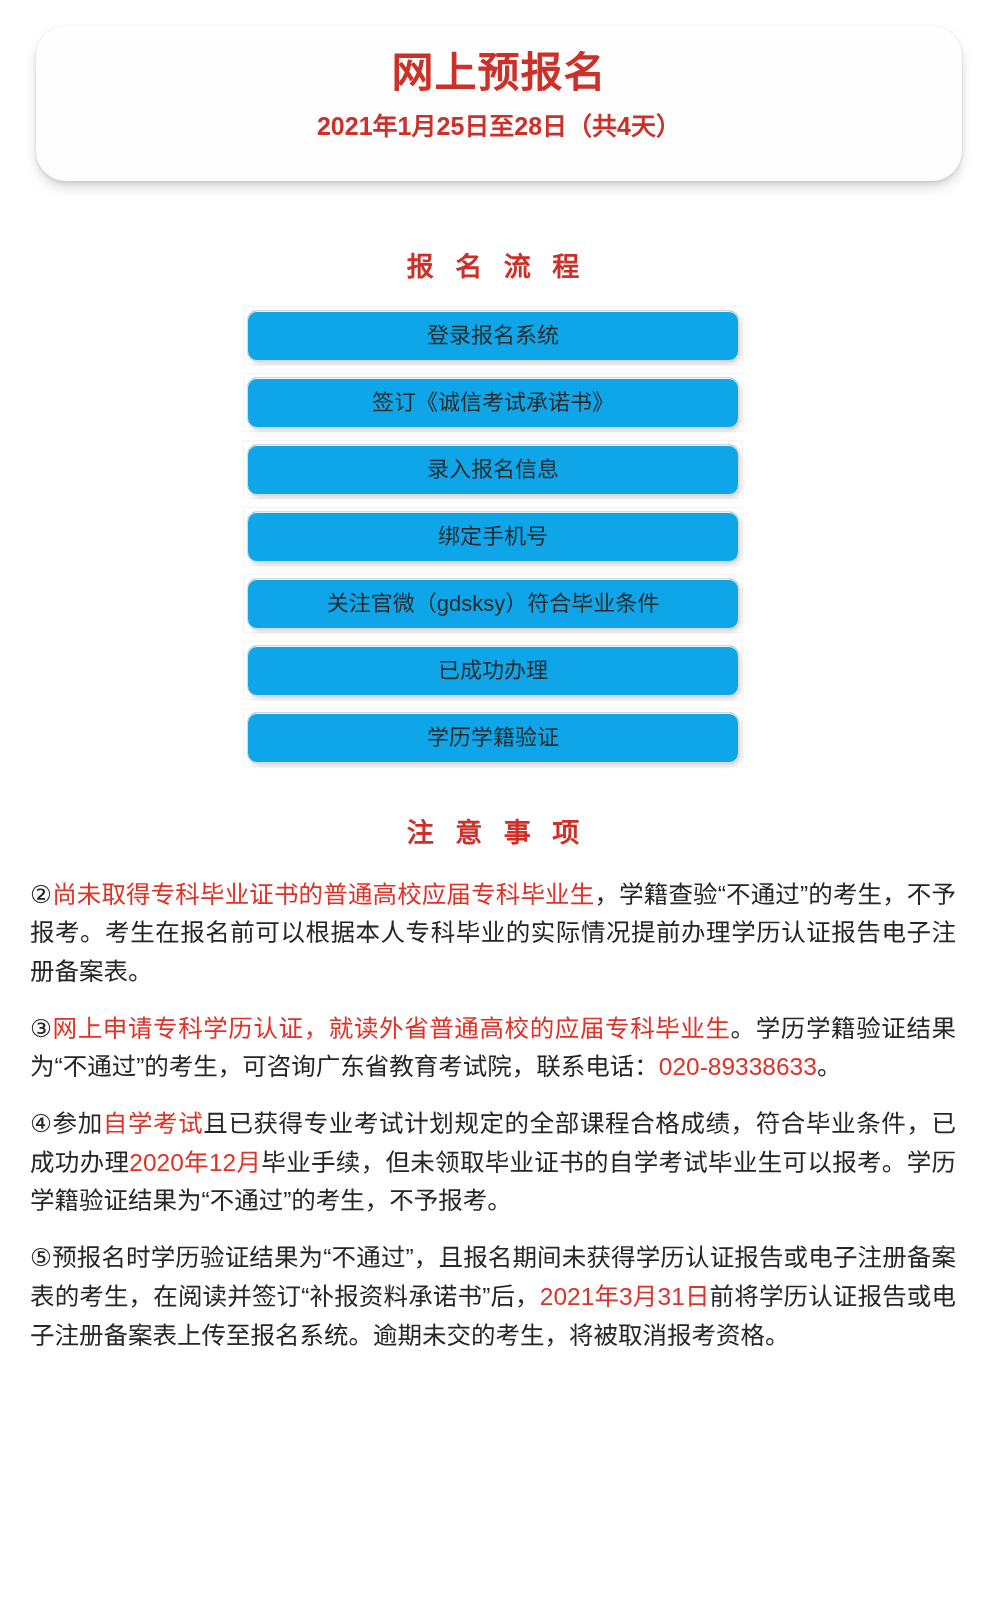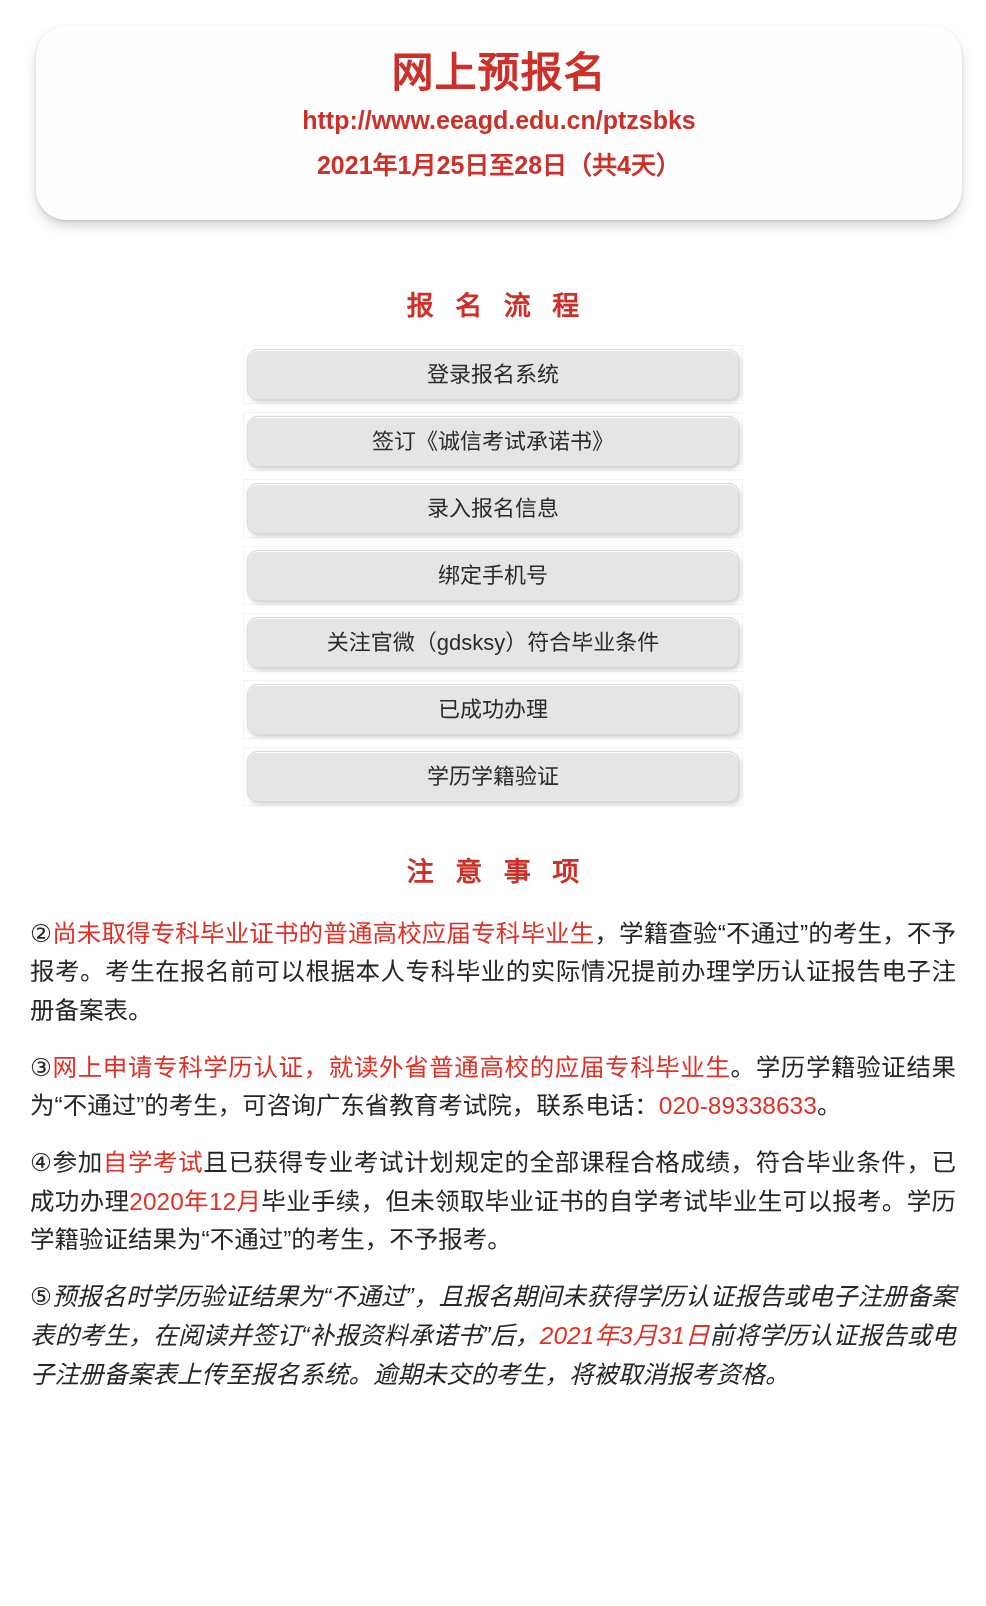--- a/index.html
+++ b/index.html
@@ -79,21 +79,21 @@
   }
   .flow-step-frame {
     border: 1px solid #f4f4f4;
     padding: 3px;
     margin-bottom: 8px;
     background: #ffffff;
   }
   .flow-step {
     border: 1px solid #d9d9d9;
     border-radius: 10px;
-    background: #e5e5e5;
+    background: #0ea5e9;
     height: 49px;
     line-height: 49px;
     text-align: center;
     font-size: 22px;
     color: #2b2b2b;
     box-shadow: 2px 3px 5px -1px rgba(140,140,145,0.45),
                 inset 0 1px 0 rgba(255,255,255,0.9);
     white-space: nowrap;
     overflow: hidden;
   }
@@ -103,33 +103,32 @@
     padding: 0 30px 40px 30px;
   }
   .note-item {
     font-size: 24.5px;
     line-height: 1.58;
     color: #262626;
     margin: 0 0 18px 0;
     text-align: justify;
     text-justify: inter-ideograph;
   }
-  .note-item:last-child { margin-bottom: 0; font-style: italic; }
+  .note-item:last-child { margin-bottom: 0; }
   .hl { color: #e03127; }
   .lnk { color: #e85432; }
 </style>
 </head>
 <body>
 
 <div class="page">
 
   <div class="header-wrap">
     <div class="header-card">
       <div class="header-title">网上预报名</div>
-      <div class="header-url">http://www.eeagd.edu.cn/ptzsbks</div>
       <div class="header-date">2021年1月25日至28日（共4天）</div>
     </div>
   </div>
 
   <div class="section-heading" id="flow-heading">报 名 流 程</div>
 
   <ul class="flow-list" id="flow-list">
       <li class="flow-step-frame">
         <div class="flow-step">登录报名系统</div>
       </li>

